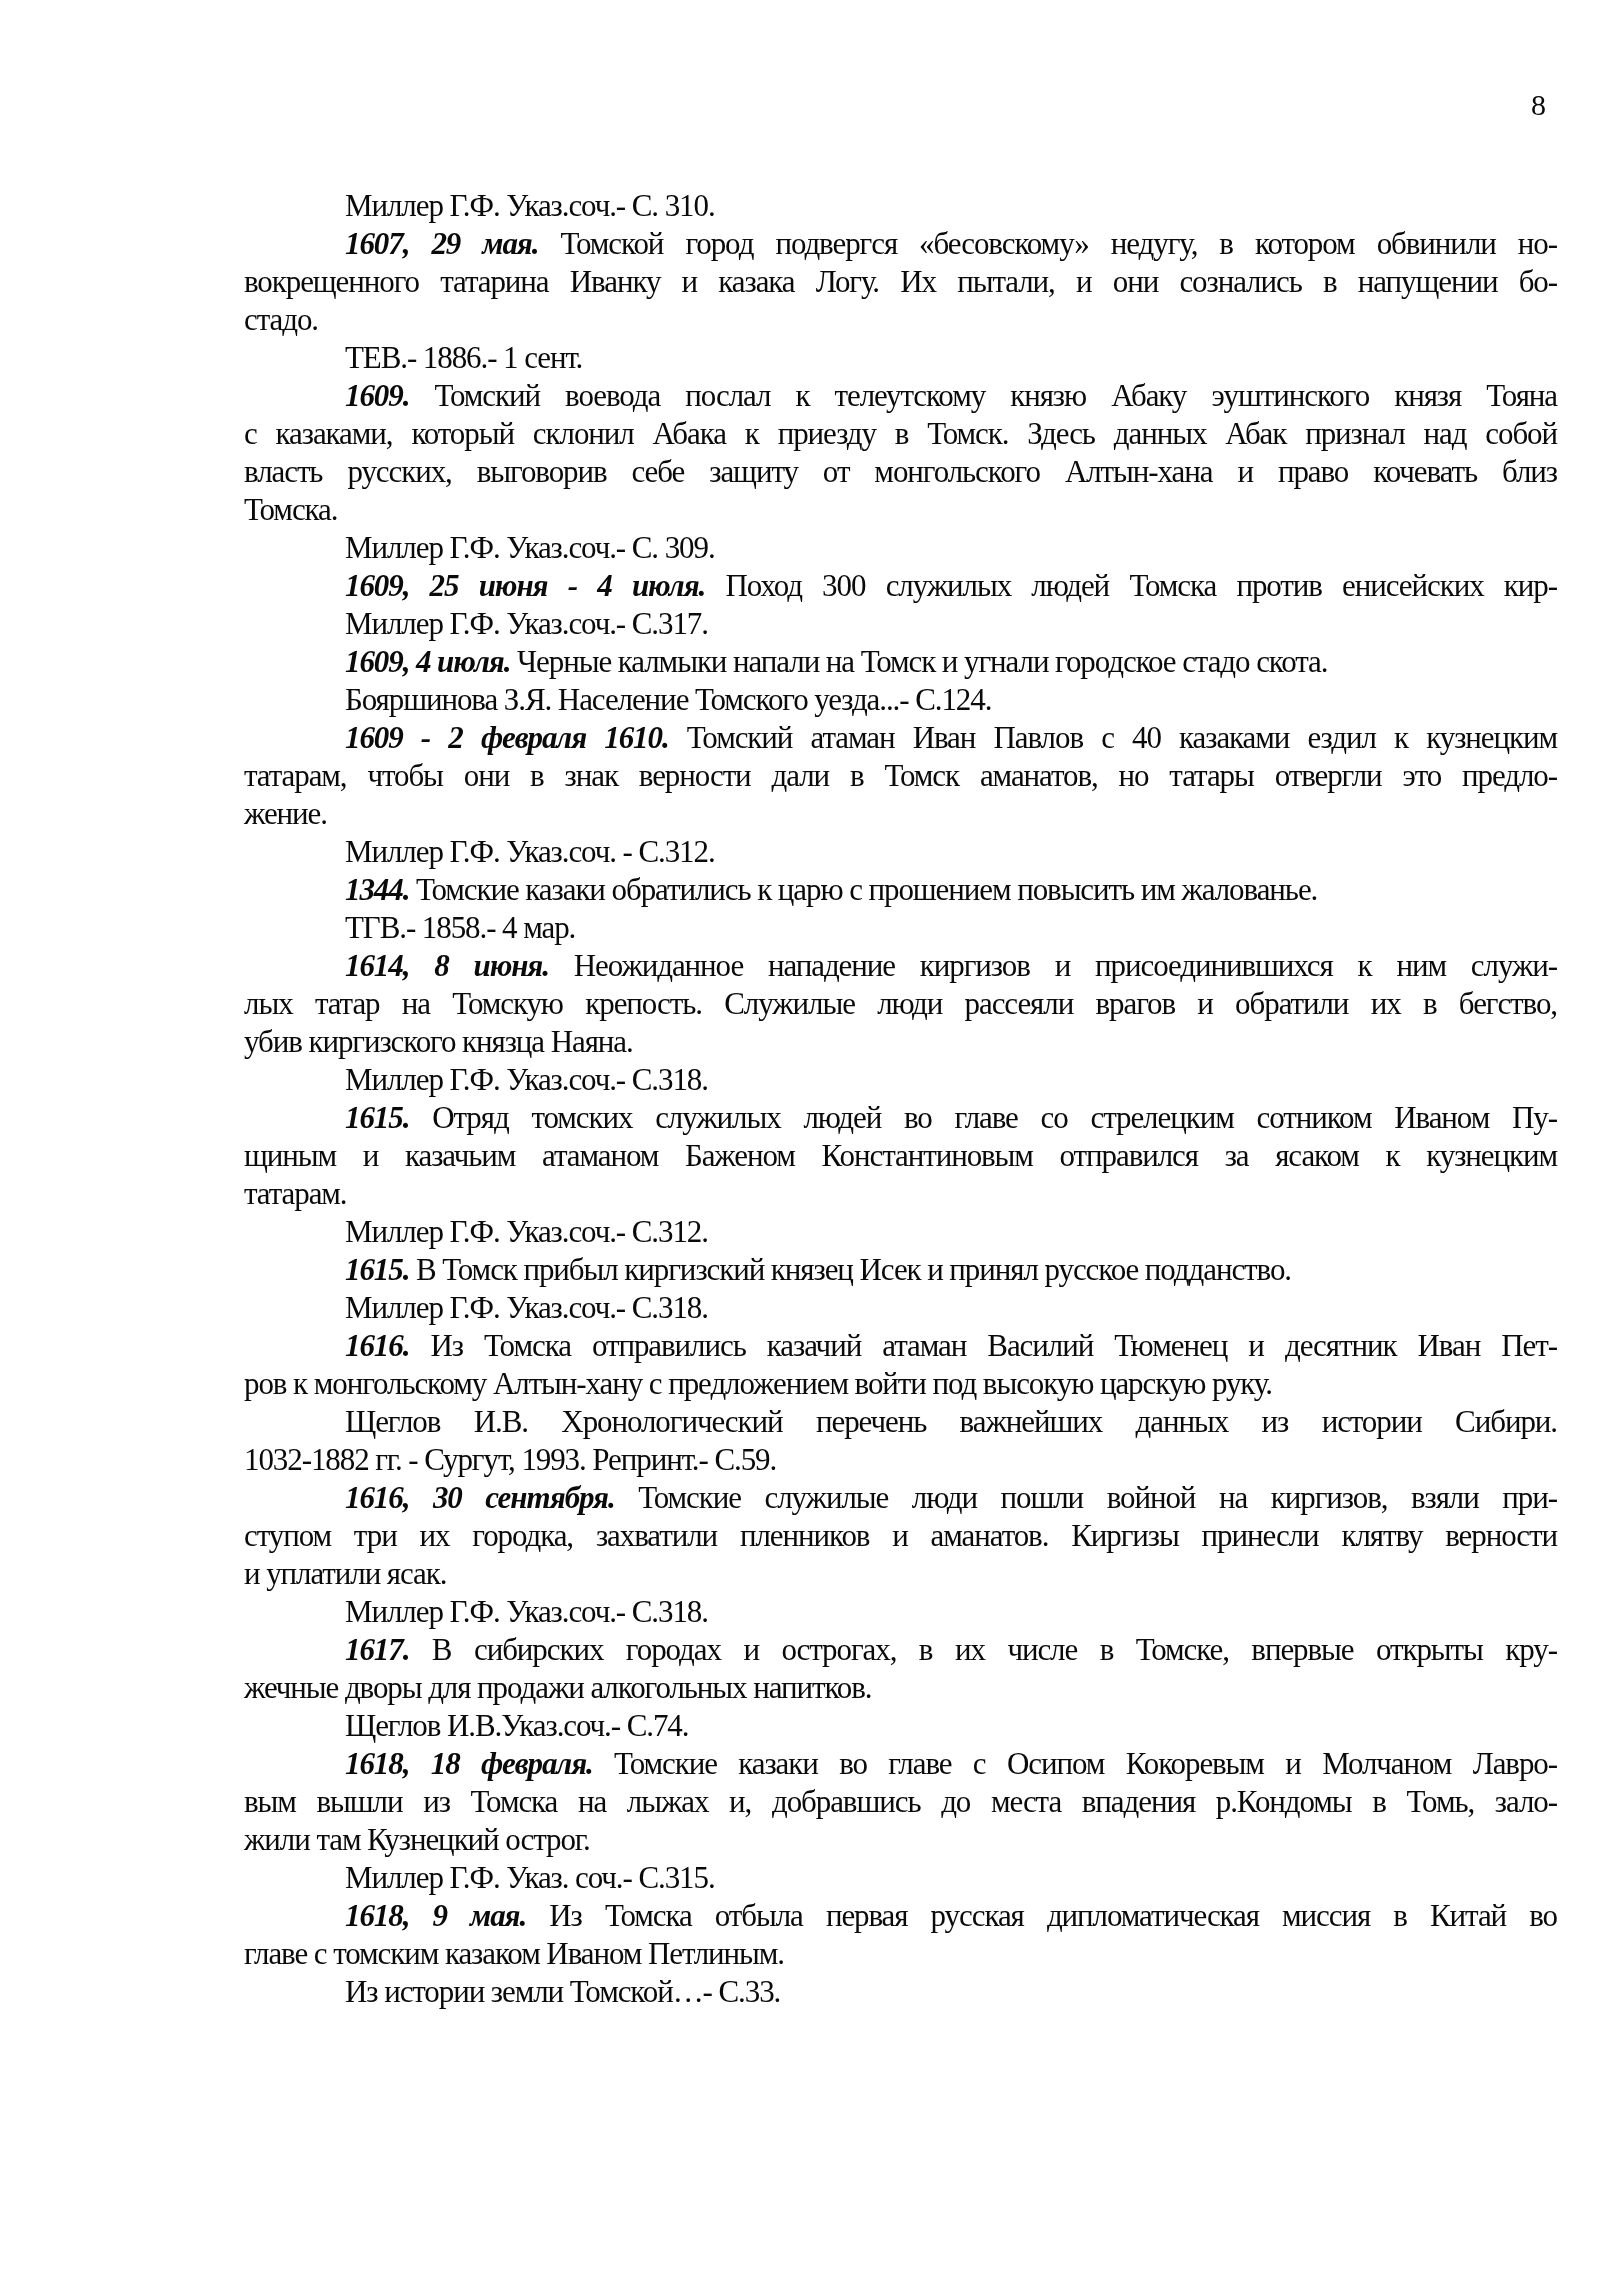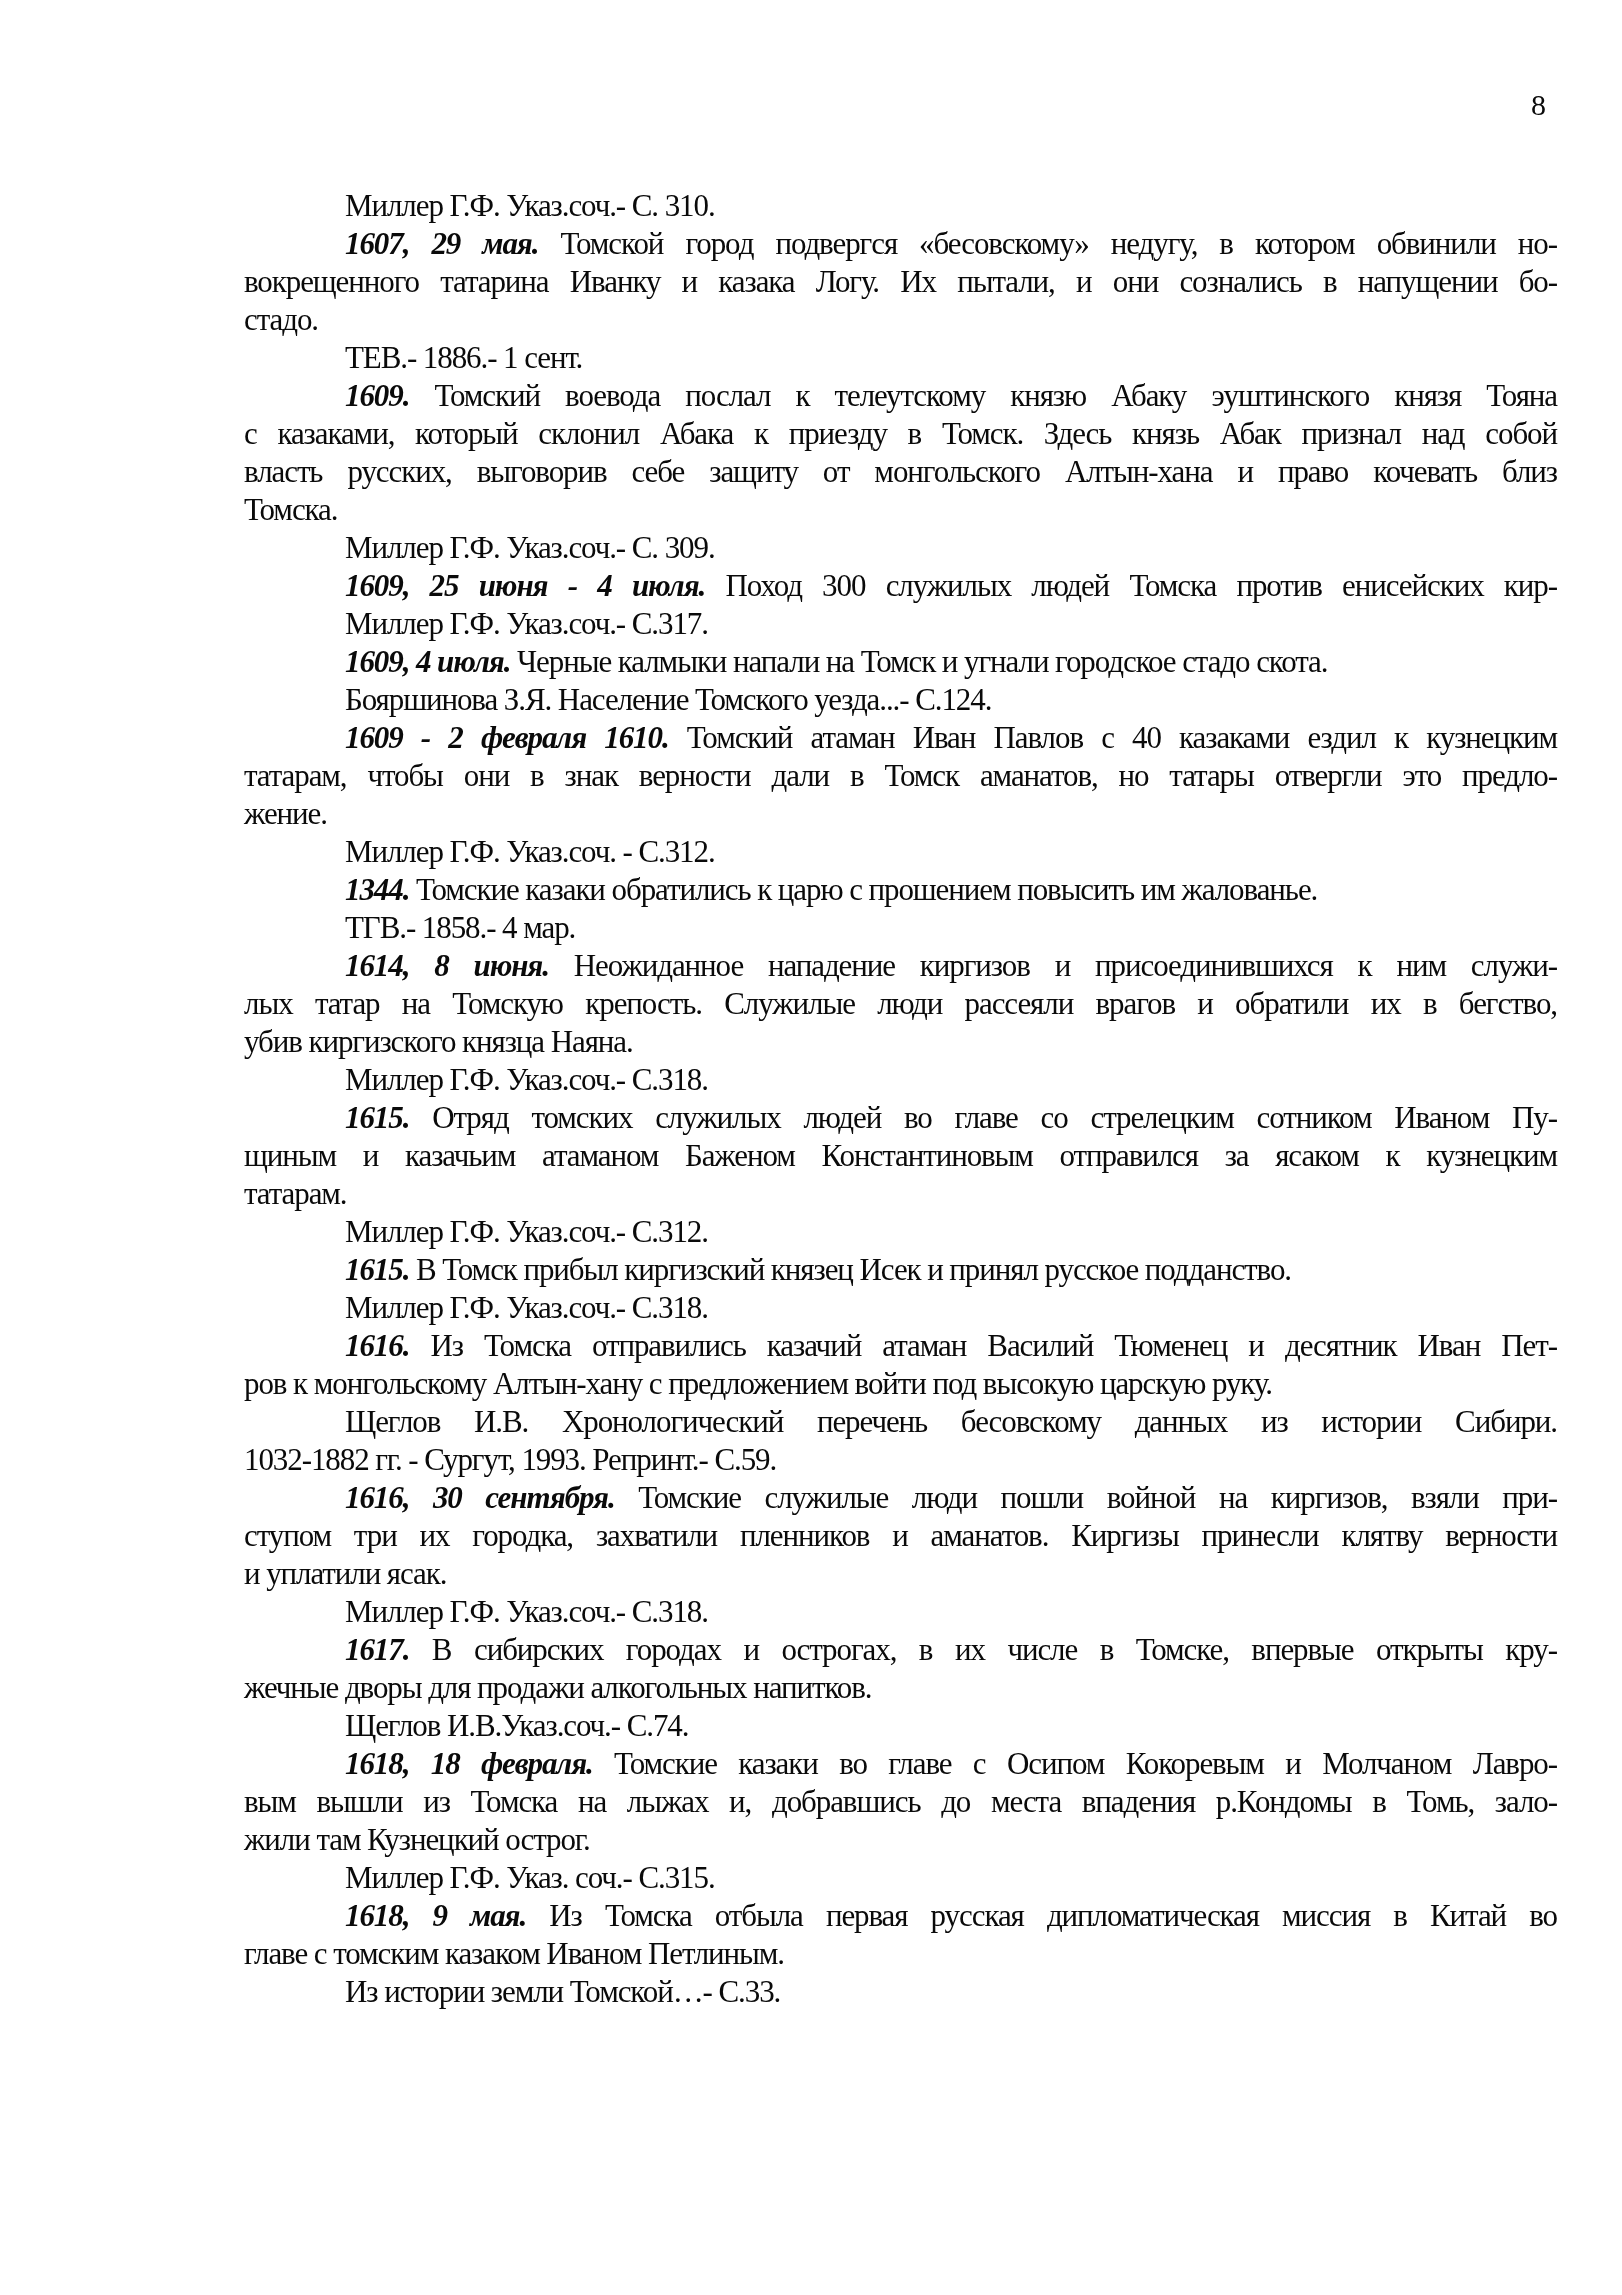--- a/index.html
+++ b/index.html
@@ -53,21 +53,21 @@
     <div class="para">
       <div class="line first"><span class="date">1607, 29 мая.</span> Томской город подвергся «бесовскому» недугу, в котором обвинили но-</div>
       <div class="line">вокрещенного татарина Иванку и казака Логу. Их пытали, и они сознались в напущении бо-</div>
       <div class="line last">стадо.</div>
     </div>
     <div class="para">
       <div class="line first last">ТЕВ.- 1886.- 1 сент.</div>
     </div>
     <div class="para">
       <div class="line first"><span class="date">1609.</span> Томский воевода послал к телеутскому князю Абаку эуштинского князя Тояна</div>
-      <div class="line">с казаками, который склонил Абака к приезду в Томск. Здесь князь Абак признал над собой</div>
+      <div class="line">с казаками, который склонил Абака к приезду в Томск. Здесь данных Абак признал над собой</div>
       <div class="line">власть русских, выговорив себе защиту от монгольского Алтын-хана и право кочевать близ</div>
       <div class="line last">Томска.</div>
     </div>
     <div class="para">
       <div class="line first last">Миллер Г.Ф. Указ.соч.- С. 309.</div>
     </div>
     <div class="para">
       <div class="line first"><span class="date">1609, 25 июня - 4 июля.</span> Поход 300 служилых людей Томска против енисейских кир-</div>
     </div>
     <div class="para">
@@ -113,21 +113,21 @@
       <div class="line first last"><span class="date">1615.</span> В Томск прибыл киргизский князец Исек и принял русское подданство.</div>
     </div>
     <div class="para">
       <div class="line first last">Миллер Г.Ф. Указ.соч.- С.318.</div>
     </div>
     <div class="para">
       <div class="line first"><span class="date">1616.</span> Из Томска отправились казачий атаман Василий Тюменец и десятник Иван Пет-</div>
       <div class="line last">ров к монгольскому Алтын-хану с предложением войти под высокую царскую руку.</div>
     </div>
     <div class="para">
-      <div class="line first">Щеглов И.В. Хронологический перечень бесовскому данных из истории Сибири.</div>
+      <div class="line first">Щеглов И.В. Хронологический перечень важнейших данных из истории Сибири.</div>
       <div class="line last">1032-1882 гг. - Сургут, 1993. Репринт.- С.59.</div>
     </div>
     <div class="para">
       <div class="line first"><span class="date">1616, 30 сентября.</span> Томские служилые люди пошли войной на киргизов, взяли при-</div>
       <div class="line">ступом три их городка, захватили пленников и аманатов. Киргизы принесли клятву верности</div>
       <div class="line last">и уплатили ясак.</div>
     </div>
     <div class="para">
       <div class="line first last">Миллер Г.Ф. Указ.соч.- С.318.</div>
     </div>

